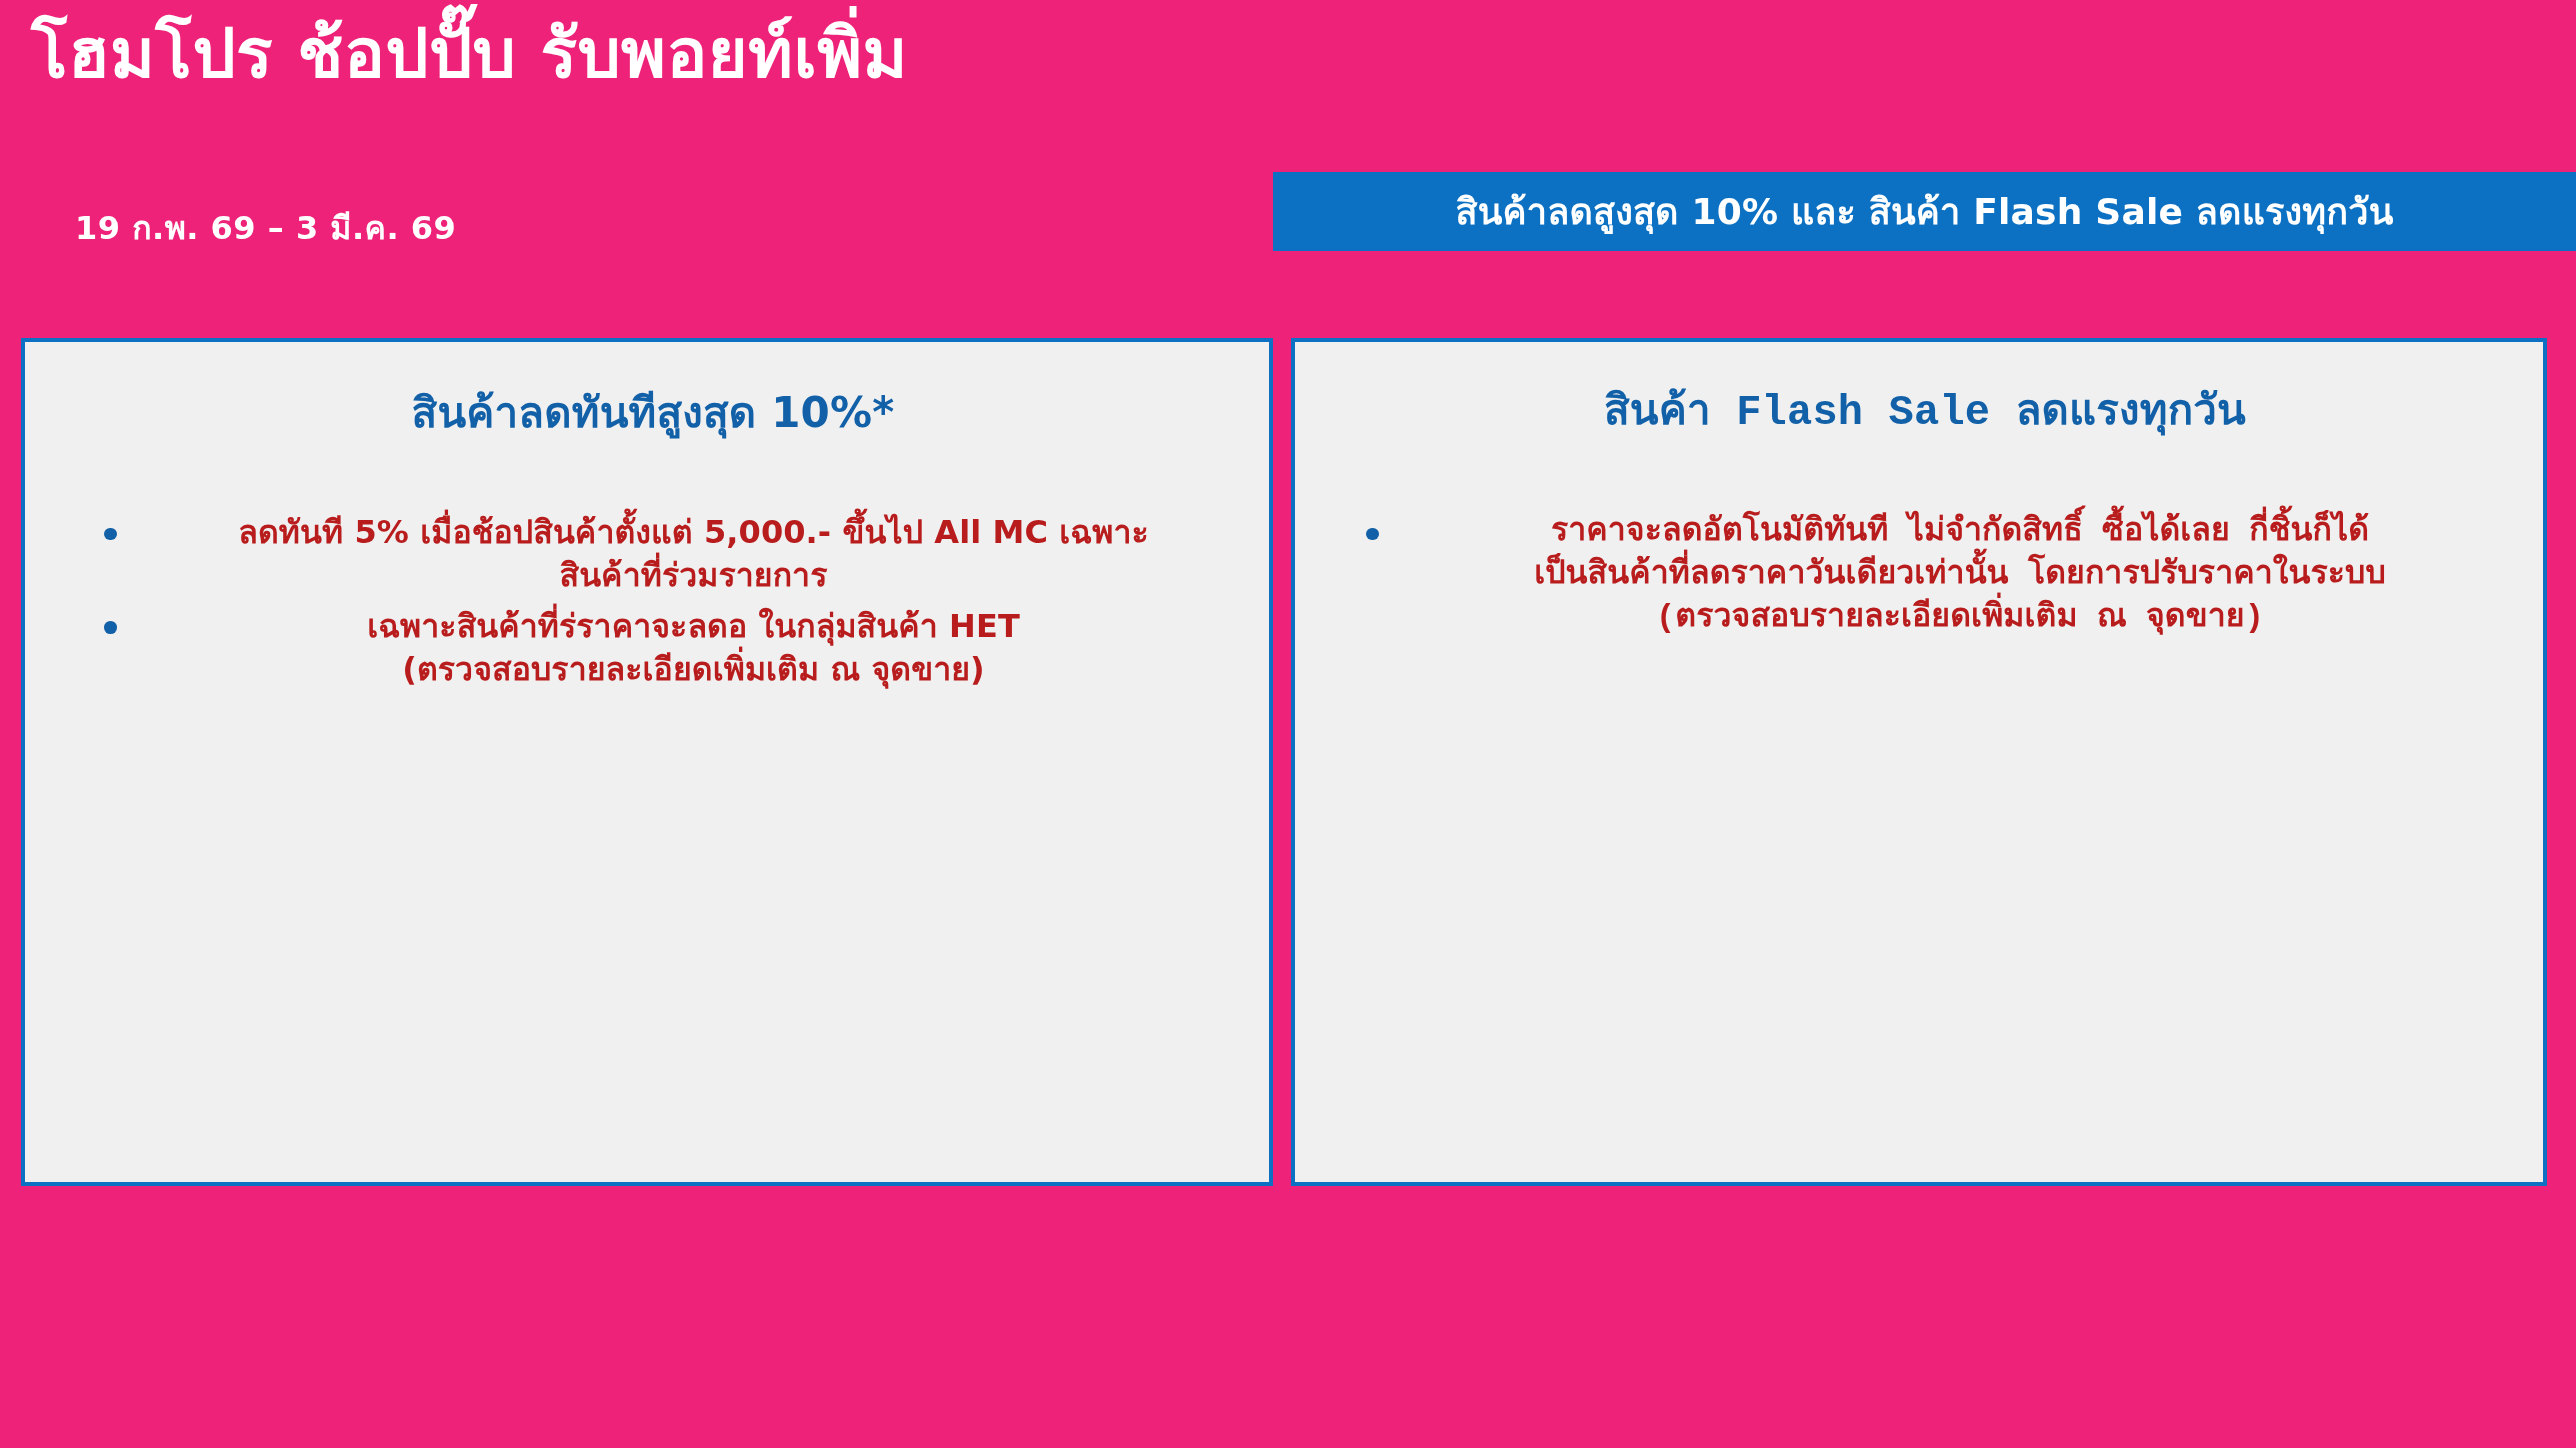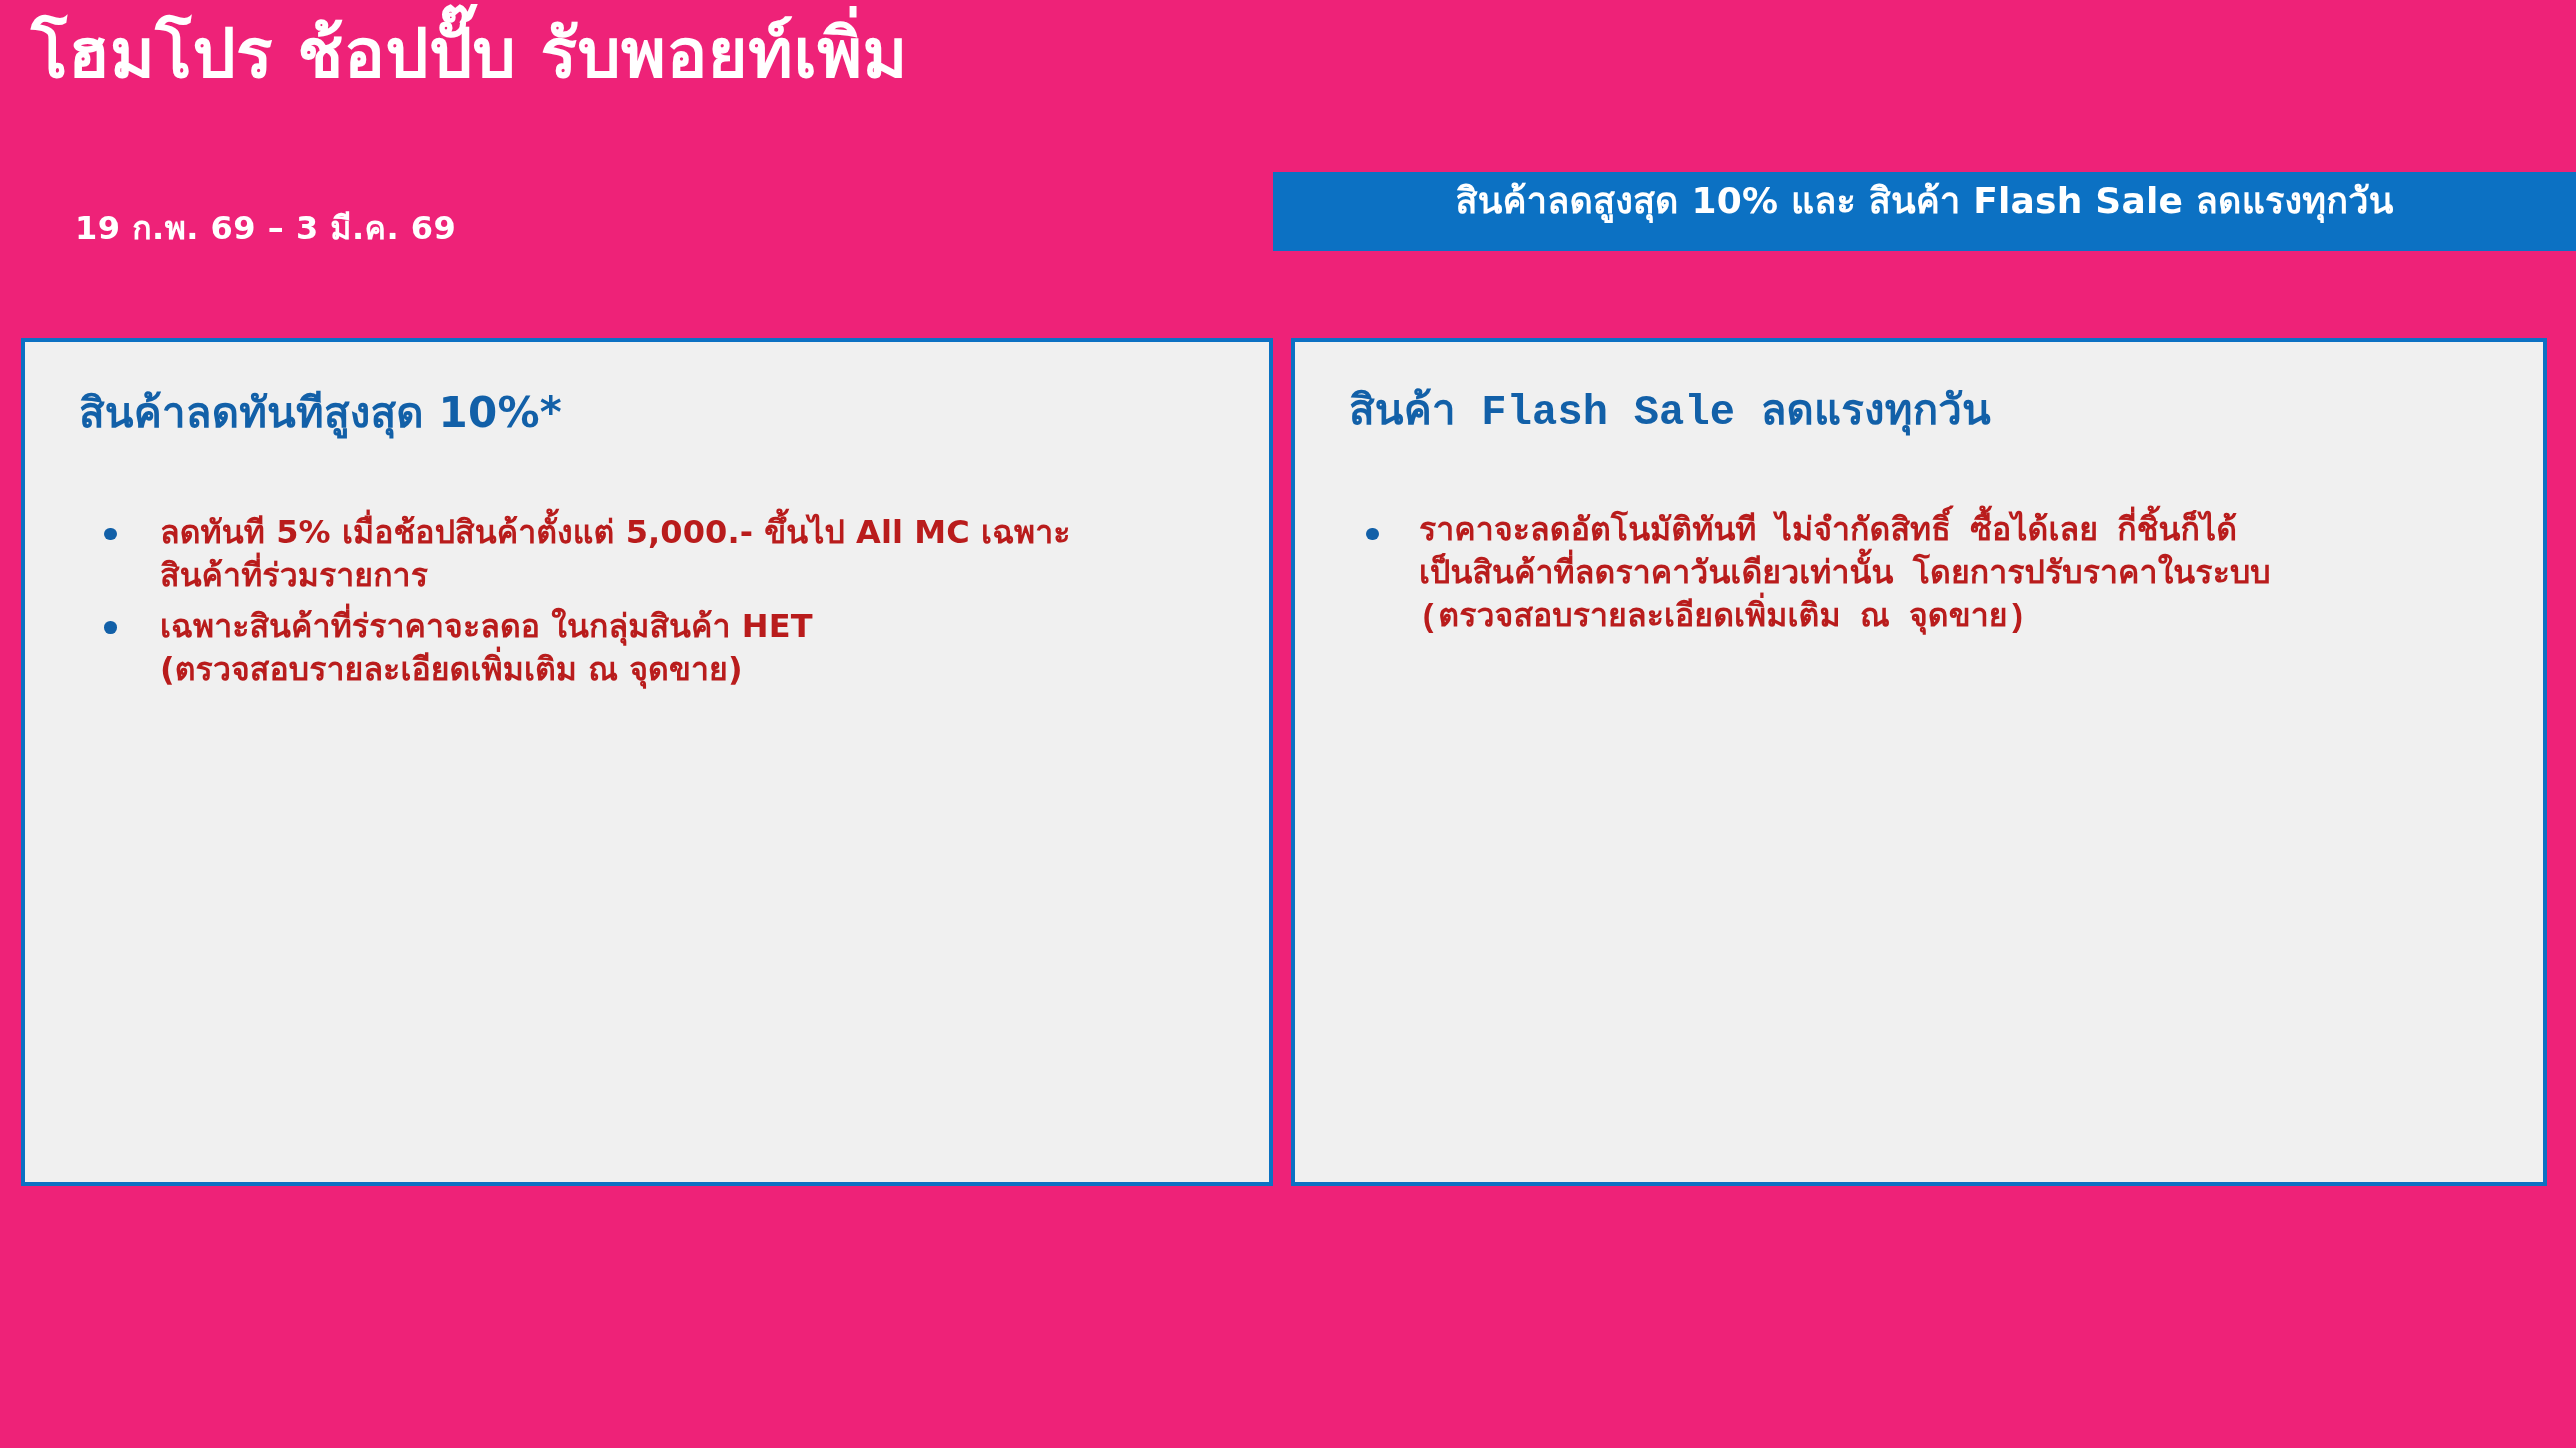--- a/index.html
+++ b/index.html
@@ -47,39 +47,41 @@
   }
 
   .blue-banner {
     position: absolute;
     left: 1273px;
     top: 172px;
     width: 1303px;
     height: 79px;
     background: #0C71C3;
     display: flex;
+    align-items: center;
     justify-content: center;
     box-sizing: border-box;
     padding: 0 17.4px;
   }
   .blue-banner-text {
     color: #FFFFFF;
     font-size: 36px;
     font-weight: bold;
     white-space: nowrap;
     letter-spacing: 0.2px;
   }
 
   
   .cards {
     position: absolute;
     left: 0;
     top: 338px;
     width: 2136px;
     height: 850px;
+    text-align: center;
   }
   .card {
     position: absolute;
     top: 0;
     height: 848px;
     background: #F0F0F0;
     border: 4.8px solid #0C71C3;
     box-sizing: border-box;
     padding: 46px 42px 0 54px;
   }

